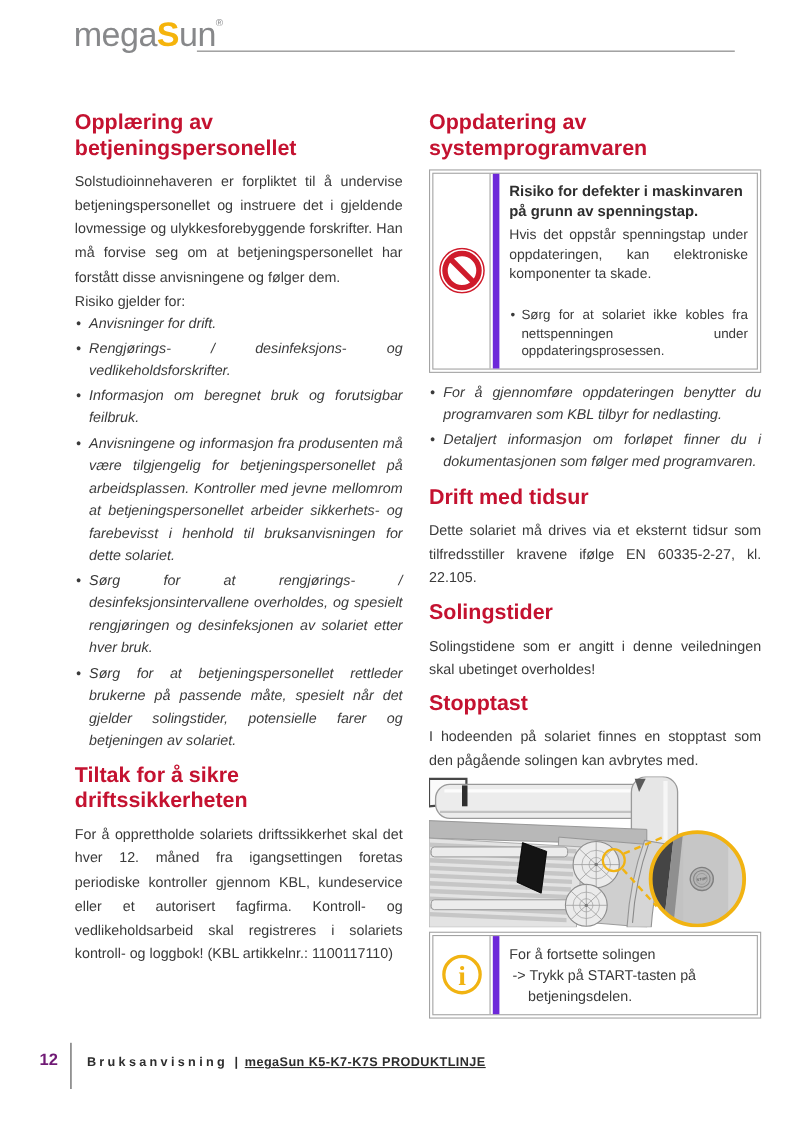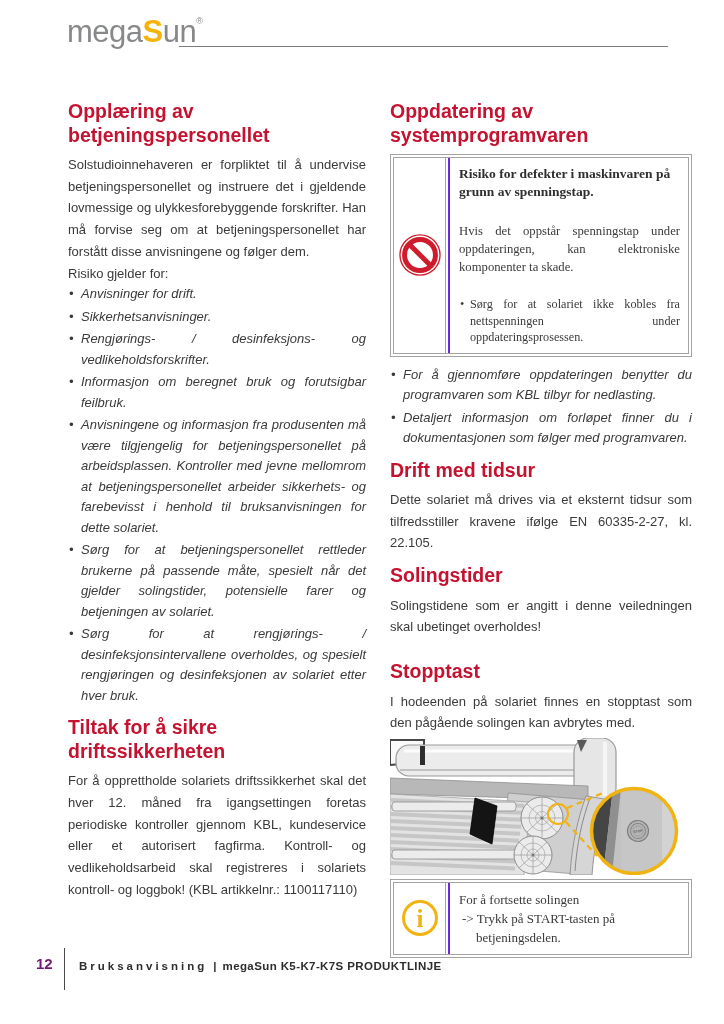--- a/index.html
+++ b/index.html
@@ -40,32 +40,32 @@
 
   ul.bl { list-style: none; }
   ul.bl li {
     position: relative; padding-left: 13px; margin-bottom: 2px;
     font-size: 13px; line-height: 20.5px; text-align: justify; font-style: italic;
   }
   ul.bl li::before { content: "\2022"; position: absolute; left: 1px; }
 
   .mt8  { margin-top: 8px; }
   .mt14 { margin-top: 10px; }
-  .mt22 { margin-top: 22px; }
+  .mt22 { margin-top: 8px; }
 
   
   .frame { border: 1px solid #a3a3a3; padding: 2px; background: #fff; margin-top: 4px; }
   .frame-inner { border: 1px solid #a3a3a3; display: flex; align-items: stretch; }
   .icon-cell {
     flex: none; width: 52px; display: flex; align-items: center; justify-content: center;
     border-right: 1px solid #a3a3a3; margin-right: 2px;
   }
-  .text-cell { flex: 1; border-left: 2px solid #6d28d9; padding: 7px 8px 7px 9px; font-family: Liberation Serif, serif; }
+  .text-cell { flex: 1; border-left: 6px solid #6d28d9; padding: 7px 8px 7px 9px; }
   .wtitle { font-size: 13.5px; font-weight: bold; line-height: 18px; color: #2f2f2f; }
-  .wbody  { font-size: 12.7px; line-height: 18px; text-align: justify; margin-top: 21px; }
+  .wbody  { font-size: 12.7px; line-height: 18px; text-align: justify; margin-top: 3px; }
   ul.wl { list-style: none; margin-top: 20px; }
   ul.wl li {
     position: relative; padding-left: 11px; font-size: 12.2px; line-height: 16.5px;
     text-align: justify;
   }
   ul.wl li::before { content: "\2022"; position: absolute; left: 1px; }
 
   .info-line  { font-size: 13px; line-height: 19px; }
   .info-line.l1 { padding-left: 3px; }
   .info-line.l2 { padding-left: 17px; }
@@ -78,41 +78,40 @@
     position: absolute; left: 36px; top: 955px;
     font-size: 15px; font-weight: bold; color: #701a75;
   }
   .fdiv { position: absolute; left: 64px; top: 948px; width: 1px; height: 42px; background: #4a4a4a; }
   .ftext {
     position: absolute; left: 79px; top: 960px;
     font-size: 11.5px; font-weight: bold; color: #2d2d2d; white-space: nowrap;
   }
   .ftext .manual { letter-spacing: 3px; }
   .ftext .sep { margin: 0 6px; }
-  .ftext .product { letter-spacing: 0.4px; }
+  .ftext .product { letter-spacing: 0.4px; text-decoration: underline; }
 </style>
 </head>
 <body>
 
 <div class="logo"><span>mega</span><span class="accent">S</span><span>un</span><span class="reg">®</span></div>
 <div class="hrule"></div>
 
 <div class="col-left">
   <section>
     <h2 class="sec">Opplæring av betjeningspersonellet</h2>
     <p class="body">Solstudioinnehaveren er forpliktet til å undervise betjeningspersonellet og instruere det i gjeldende lovmessige og ulykkesforebyggende forskrifter. Han må forvise seg om at betjeningspersonellet har forstått disse anvisningene og følger dem.</p>
     <p class="lead">Risiko gjelder for:</p>
     <ul class="bl">
       <li>Anvisninger for drift.</li>
-      <li>Sikkerhetsanvisninger.</li>
       <li>Rengjørings- / desinfeksjons- og vedlikeholdsforskrifter.</li>
       <li>Informasjon om beregnet bruk og forutsigbar feilbruk.</li>
       <li>Anvisningene og informasjon fra produsenten må være tilgjengelig for betjeningspersonellet på arbeidsplassen. Kontroller med jevne mellomrom at betjeningspersonellet arbeider sikkerhets- og farebevisst i henhold til bruksanvisningen for dette solariet.</li>
+      <li>Sørg for at rengjørings- / desinfeksjonsintervallene overholdes, og spesielt rengjøringen og desinfeksjonen av solariet etter hver bruk.</li>
       <li>Sørg for at betjeningspersonellet rettleder brukerne på passende måte, spesielt når det gjelder solingstider, potensielle farer og betjeningen av solariet.</li>
-      <li>Sørg for at rengjørings- / desinfeksjonsintervallene overholdes, og spesielt rengjøringen og desinfeksjonen av solariet etter hver bruk.</li>
     </ul>
   </section>
 
   <section class="mt14">
     <h2 class="sec">Tiltak for å sikre driftssikkerheten</h2>
     <p class="body">For å opprettholde solariets driftssikkerhet skal det hver 12. måned fra igangsettingen foretas periodiske kontroller gjennom KBL, kundeservice eller et autorisert fagfirma. Kontroll- og vedlikeholdsarbeid skal registreres i solariets kontroll- og loggbok! (KBL artikkelnr.: 1100117110)</p>
   </section>
 </div>
 
 <div class="col-right">

